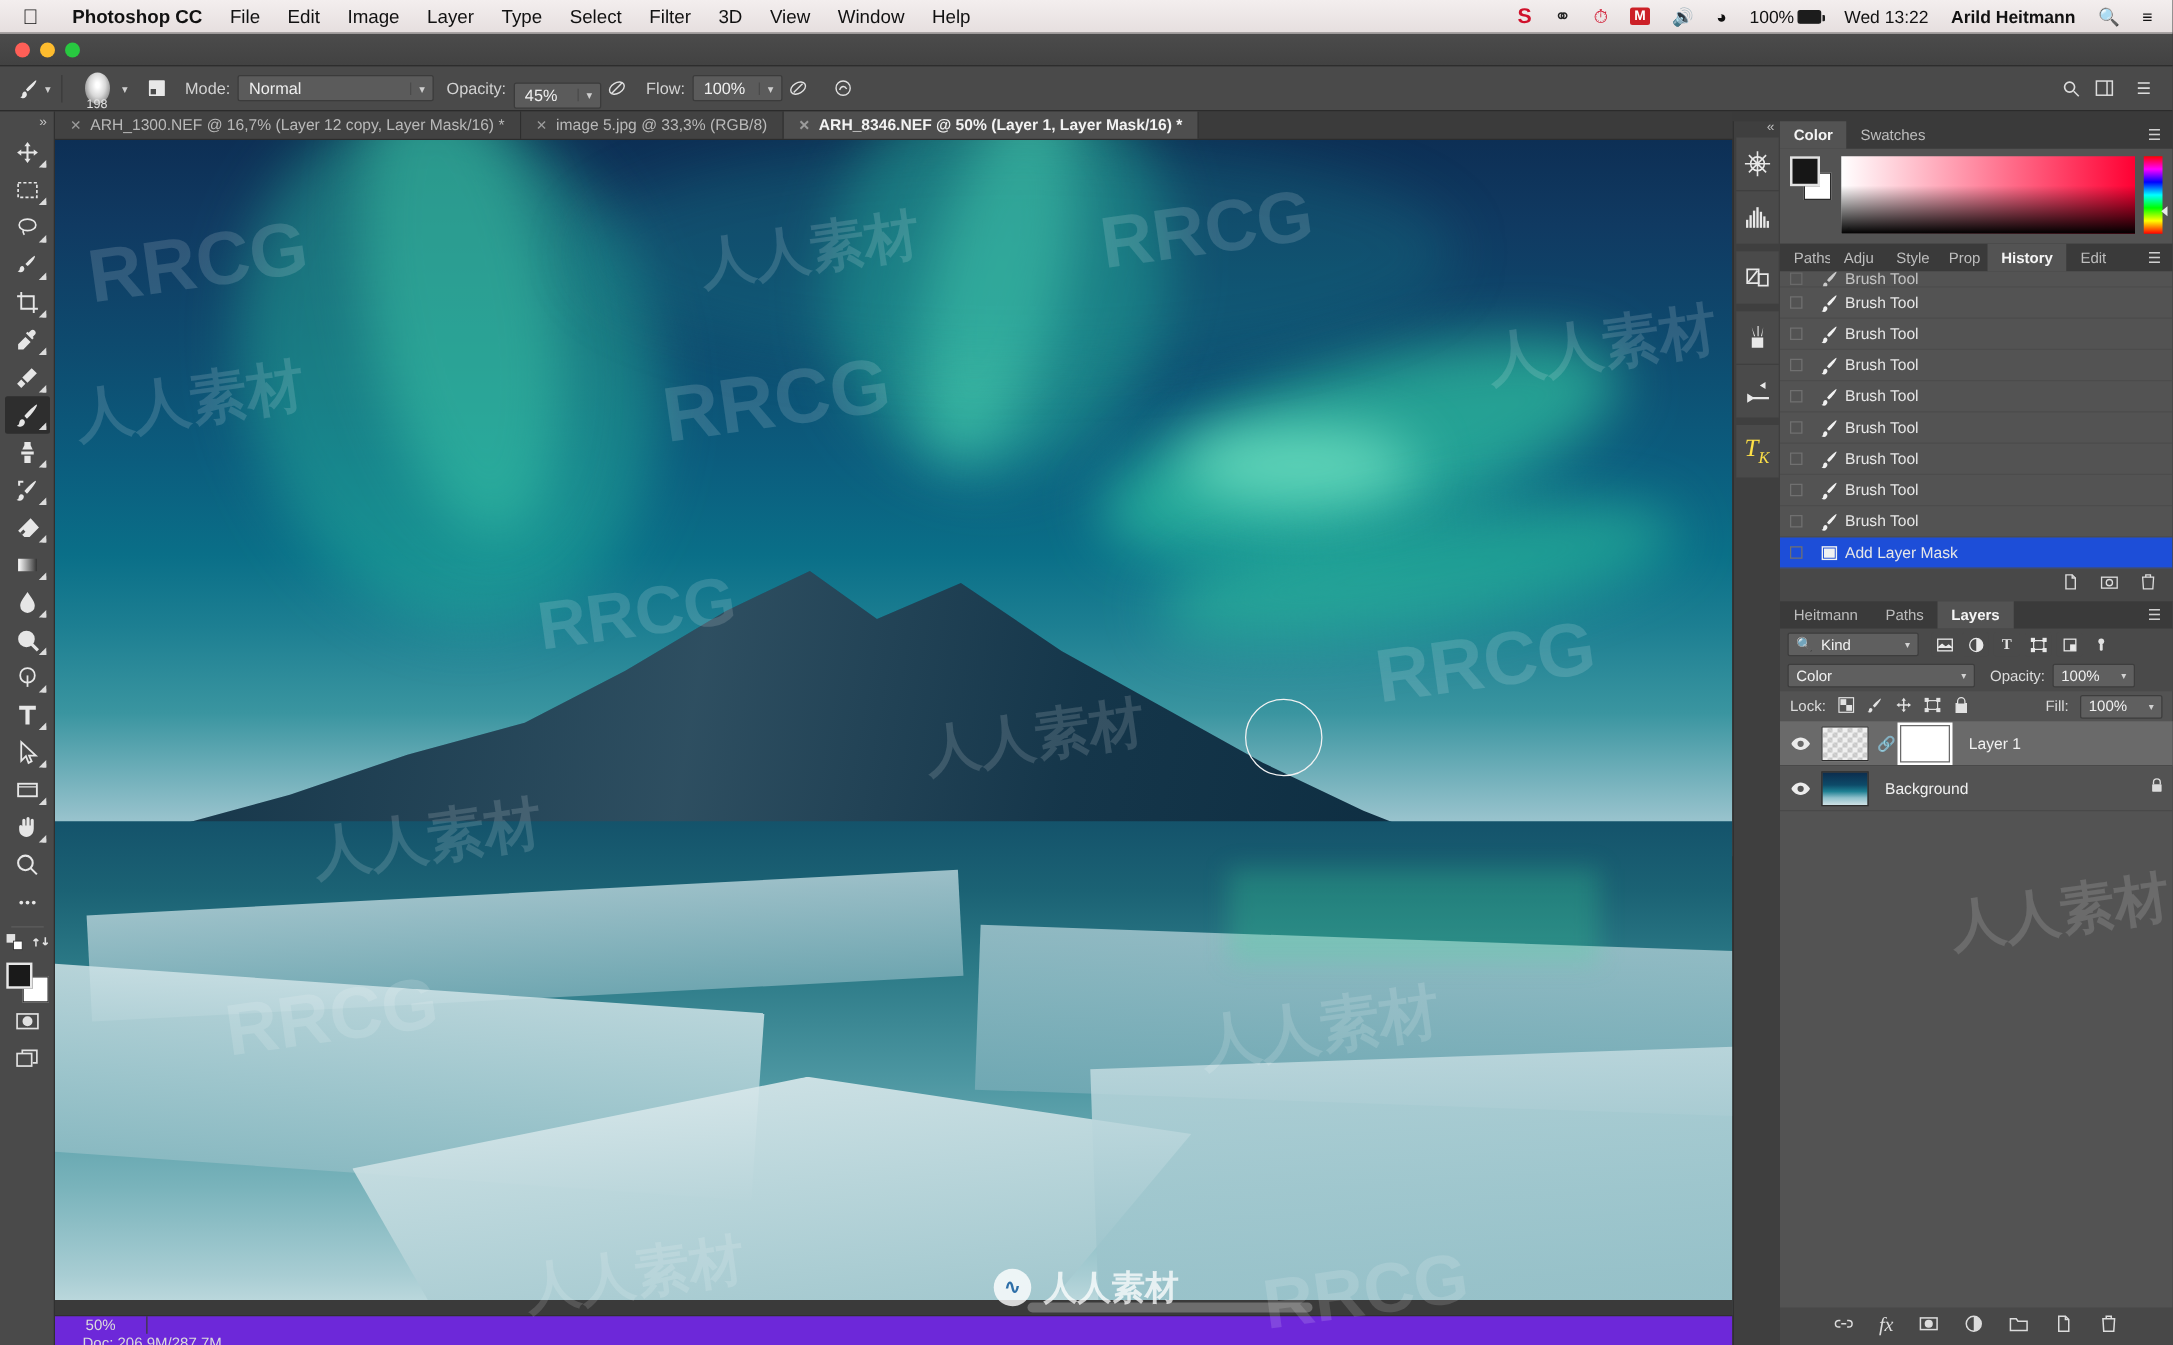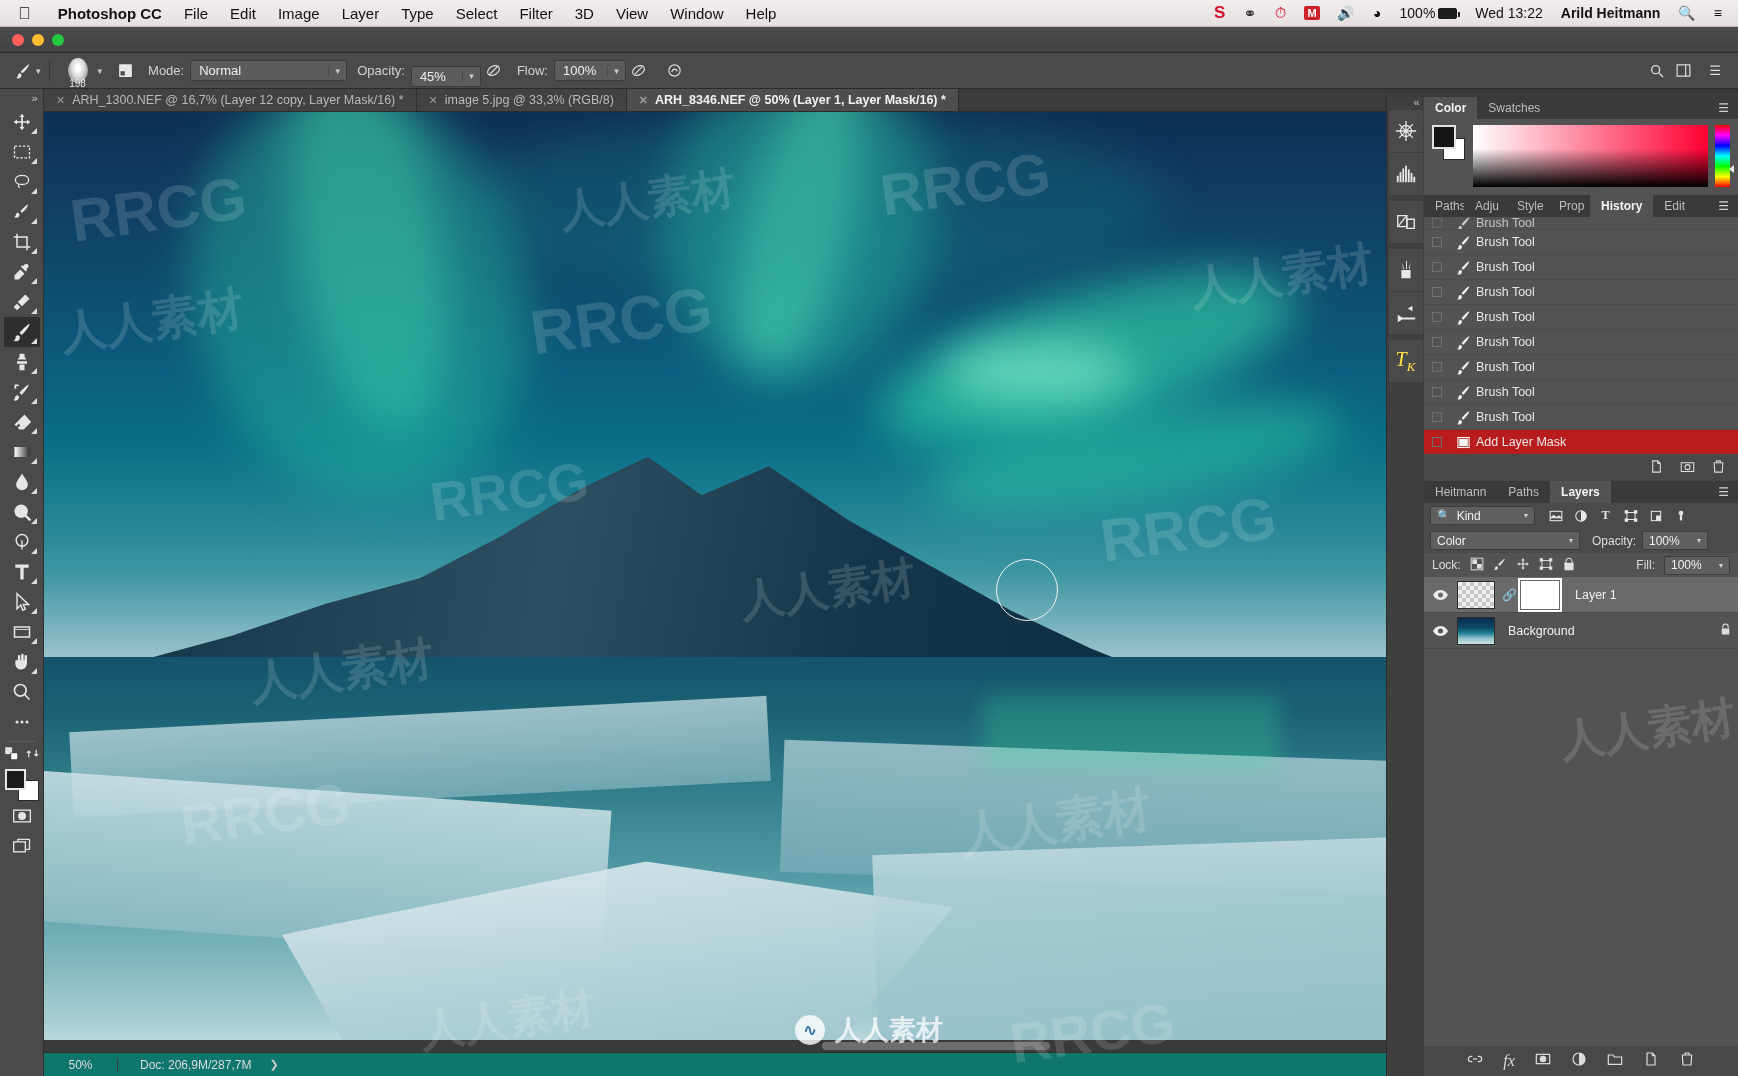--- a/index.html
+++ b/index.html
@@ -99,22 +99,22 @@
   .mtn { position:absolute; }
   #brush-cursor { position:absolute; width:62px; height:62px; border:1.5px solid #f2f2f2;
     border-radius:50%; left:952px; top:447px; }
   #hscroll { position:absolute; left:44px; bottom:24px; right:352px; height:12px;
     background:#3a3a3a; z-index:22; }
   #hscroll .thumb { position:absolute; left:58%; width:17%; top:2px; height:8px;
     background:#6d6d6d; border-radius:4px; }
 
   
   #statusbar { position:absolute; left:44px; bottom:0; right:352px; height:24px;
-    background:#0f766e; border-top:1px solid #303030; display:flex;
-    align-items:center; color:#dcdcdc; font-size:12px; z-index:26; }
+    background:#6d28d9; border-top:1px solid #303030; display:flex;
+    align-items:flex-start; color:#dcdcdc; font-size:12px; z-index:26;flex-direction:column; }
   #statusbar .zoom { width:74px; text-align:center; border-right:1px solid #3a3a3a; }
   #statusbar .doc { padding-left:22px; }
   #statusbar .arr { padding-left:18px; font-size:11px; color:#c7c7c7; }
 
   
   #rail { position:absolute; right:314px; top:97px; width:38px; bottom:0;
     background:#3f3f3f; border-left:1px solid #2c2c2c; z-index:29;
     display:flex; flex-direction:column; align-items:center; }
   #rail .collapse { width:38px; text-align:right; padding-right:5px; color:#c0c0c0;
     font-size:11px; height:13px; line-height:11px; }
@@ -152,21 +152,21 @@
     border-right:5px solid #e8e8e8; }
   .ramp-mark { position:absolute; left:2px; bottom:1px; width:0; height:0;
     border-left:4px solid transparent; border-right:4px solid transparent;
     border-bottom:5px solid #e8e8e8; }
 
   
   #historypanel { background:#535353; display:flex; flex-direction:column; }
   .hist-list { overflow:hidden; }
   .hist-row { display:flex; align-items:center; height:25px;
     border-bottom:1px solid #4c4c4c; font-size:12.5px; color:#e7e7e7; }
-  .hist-row.selected { background:#b91c1c; }
+  .hist-row.selected { background:#1d4ed8; }
   .hist-row.clip { height:13px; overflow:hidden; opacity:.75; }
   .hist-check { width:26px; display:flex; justify-content:center; }
   .hist-check i { width:10px; height:10px; border:1px solid #707070; display:block; }
   .hist-ico { width:26px; display:flex; justify-content:center; color:#f0f0f0; }
   .hist-ico svg { width:15px; height:15px; fill:#f2f2f2; }
   .hist-foot { height:26px; background:#484848; display:flex; align-items:center;
     justify-content:flex-end; gap:16px; padding-right:12px; color:#d8d8d8; }
   .hist-foot svg { width:15px; height:15px; fill:#dcdcdc; }
 
   

